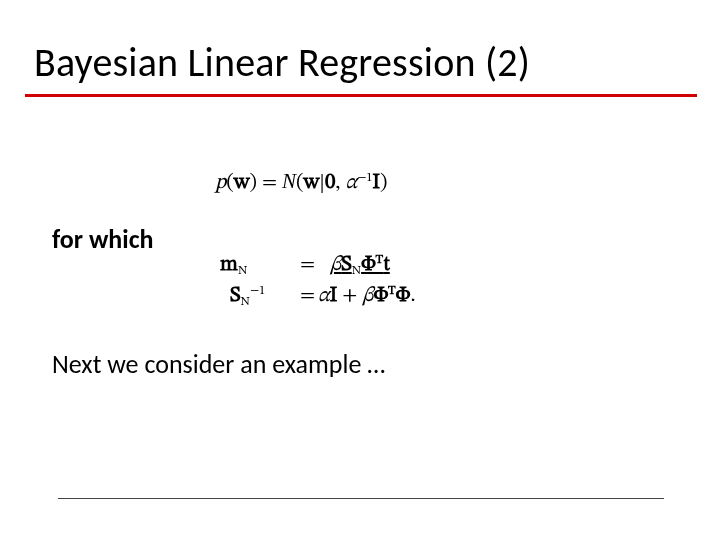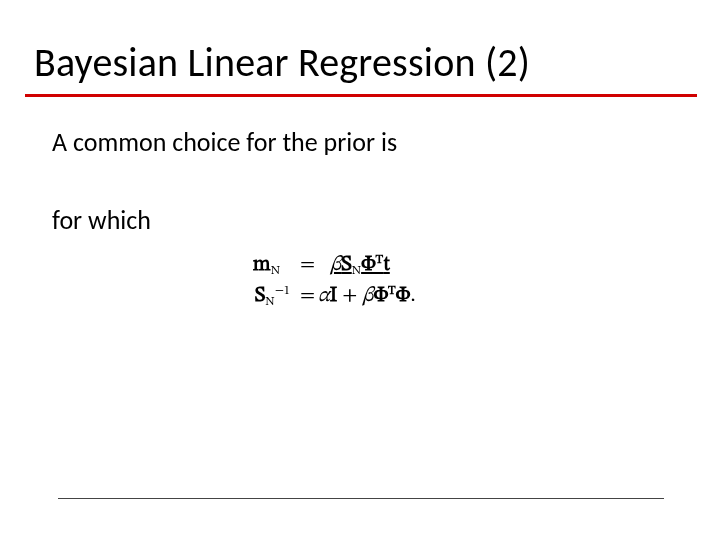--- a/index.html
+++ b/index.html
@@ -34,35 +34,35 @@
     height: 0;
     border-top: 3px solid #d00000;
   }
   .body-text {
     position: absolute;
     left: 52px;
     font-size: 26px;
     font-weight: 400;
   }
   .t1 { top: 126px; }
-  .t2 { top: 204px; }
+  .t2 { top: 223px; font-weight: bold; }
   .t3 { top: 348px; }
 
   .eq-row {
     position: absolute;
     font-family: "Cambria Math", "STIX Two Math", "Latin Modern Math", Georgia, serif;
     font-size: 21px;
     white-space: nowrap;
   }
   .eq1 { top: 169px; left: 215px; }
 
   .eq2a { top: 252px; }
   .eq2b { top: 283px; }
 
-  .eq-lhs { position: absolute; text-align: right; }
+  .eq-lhs { position: absolute; }
   .eq-eq  { position: absolute; }
   .eq-rhs { position: absolute; }
 
   .sub { font-size: 0.60em; vertical-align: -0.30em; }
   .sup { font-size: 0.60em; vertical-align: 0.55em; }
   .nsup { font-size: 0.60em; vertical-align: 0.55em; margin-left: -0.05em; }
   .cal { font-family: "Brush Script MT", "Segoe Script", cursive; font-style: italic; }
   .bold { font-weight: bold; }
 
   .footer-rule {
@@ -75,22 +75,24 @@
   }
 </style>
 </head>
 <body>
 
 <div class="slide">
 
   <div class="title">Bayesian Linear Regression (2)</div>
   <div class="underline"></div>
 
-  <div class="body-text t1">A common choice for the prior is</div>
 
+  <div class="eq-row eq1">
+    <span><i>p</i></span><span>(</span><span class="bold">w</span><span>)</span><span> = </span><span class="cal">N</span><span>(</span><span class="bold">w</span><span>|</span><span class="bold">0</span><span>, </span><i>α</i><span class="sup">−1</span><span class="bold">I</span><span>)</span>
+  </div>
 
   <div class="body-text t2">for which</div>
 
   <div class="eq-row eq2a">
     <span class="eq-lhs" style="left:220px; width:60px;">
       <span class="bold">m</span><span class="sub">N</span>
     </span>
     <span class="eq-eq" style="left:300px;">=</span>
     <span class="eq-rhs" style="left:330px;text-decoration:underline;">
       <i>β</i><span class="bold">S</span><span class="sub">N</span><span class="bold">Φ</span><span class="nsup bold">T</span><span class="bold">t</span>
@@ -100,15 +102,16 @@
   <div class="eq-row eq2b">
     <span class="eq-lhs" style="left:230px; width:60px;">
       <span class="bold">S</span><span class="sub">N</span><span class="sup">−1</span>
     </span>
     <span class="eq-eq" style="left:300px;">=</span>
     <span class="eq-rhs" style="left:318px;">
       <i>α</i><span class="bold">I</span><span> + </span><i>β</i><span class="bold">Φ</span><span class="nsup bold">T</span><span class="bold">Φ</span><span>.</span>
     </span>
   </div>
 
+  <div class="body-text t3">Next we consider an example …</div>
 
   <div class="footer-rule"></div>
 </div>
 
 </body></html>

